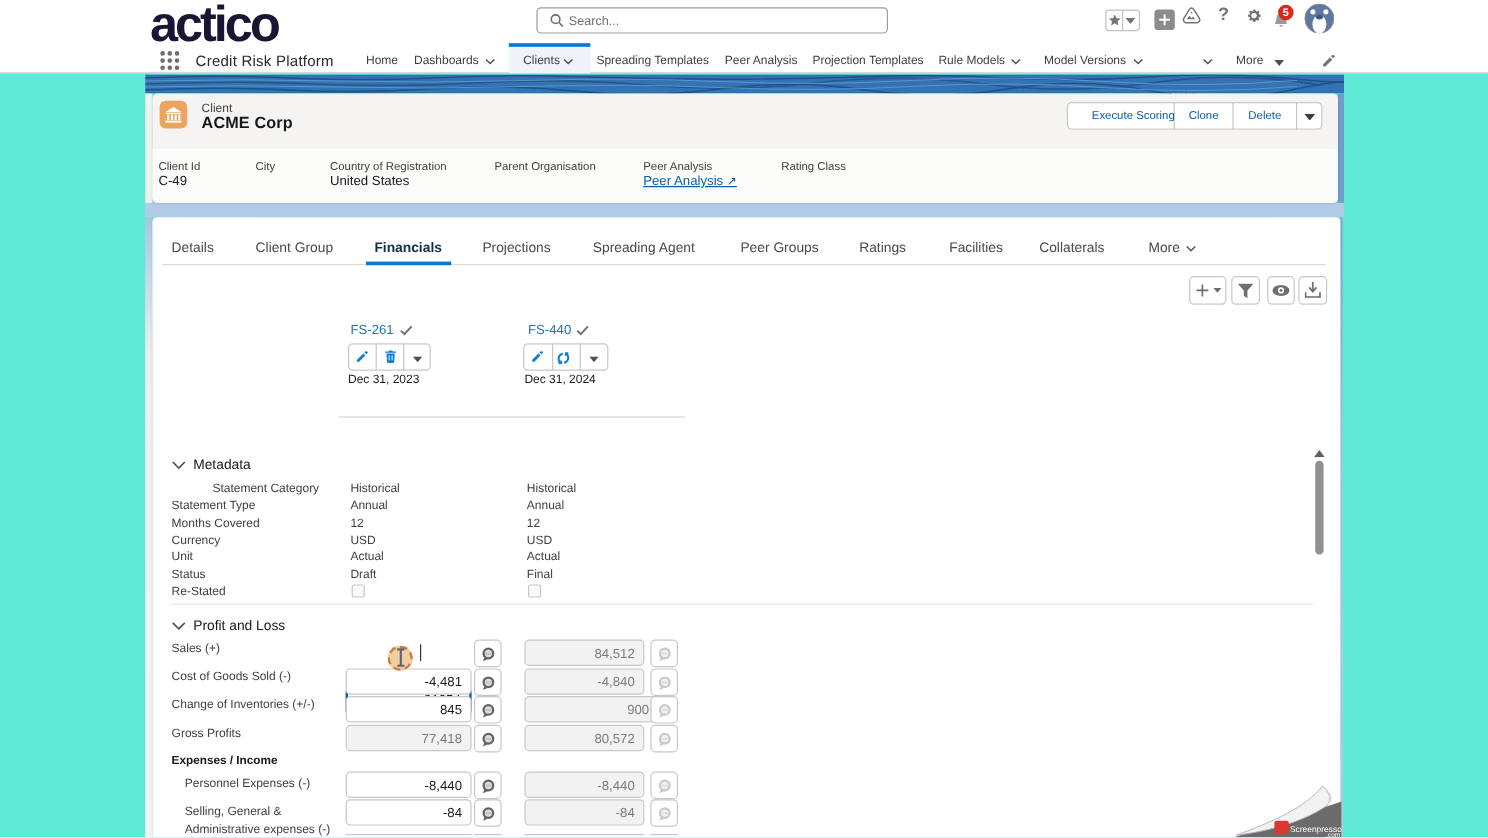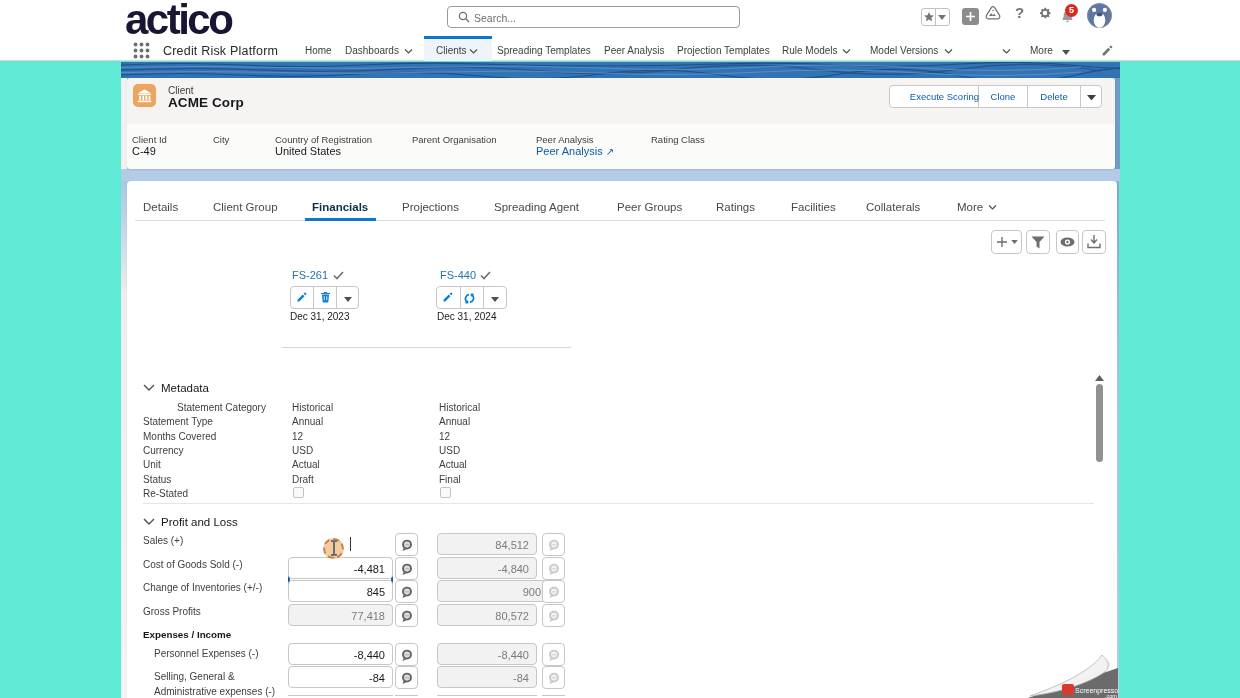--- a/index.html
+++ b/index.html
@@ -155,21 +155,21 @@
       <path d="M0 0h10L5 6z" fill="#3e3e3c"></path>
     </svg>
 
 <div class="lbl" style="left:132px;top:134px;">Client Id</div>
 <div class="val" style="left:132px;top:145px;">C-49</div>
 <div class="lbl" style="left:213px;top:134px;">City</div>
 <div class="lbl" style="left:275px;top:134px;">Country of Registration</div>
 <div class="val" style="left:275px;top:145px;">United States</div>
 <div class="lbl" style="left:412px;top:134px;">Parent Organisation</div>
 <div class="lbl" style="left:536px;top:134px;">Peer Analysis</div>
-<div class="val" style="left:536px;top:145px;color:#0b5cab;">Peer Analysis <span style="font-size:10px;">↗</span></div>
+<div class="val" style="left:536px;top:145px;color:#0b5cab;text-decoration:underline;">Peer Analysis <span style="font-size:10px;">↗</span></div>
 <div class="lbl" style="left:651px;top:134px;">Rating Class</div>
 
 <div class="abs" style="left:127px;top:181px;width:989.5px;height:517px;background:#fff;border-radius:4px 4px 0 0;box-shadow:0 1px 2px rgba(0,0,0,0.10);"></div>
 
 <div class="abs" style="left:135px;top:220px;width:970px;height:1px;background:#dddbda;"></div>
 <div class="tab" style="left:143px;">Details</div>
 <div class="tab" style="left:213px;">Client Group</div>
 <div class="tab" style="left:312px;font-weight:bold;color:#08304d;">Financials</div>
 <div class="abs" style="left:305px;top:218px;width:71px;height:3px;background:#0b78ce;"></div>
 <div class="tab" style="left:402px;">Projections</div>

